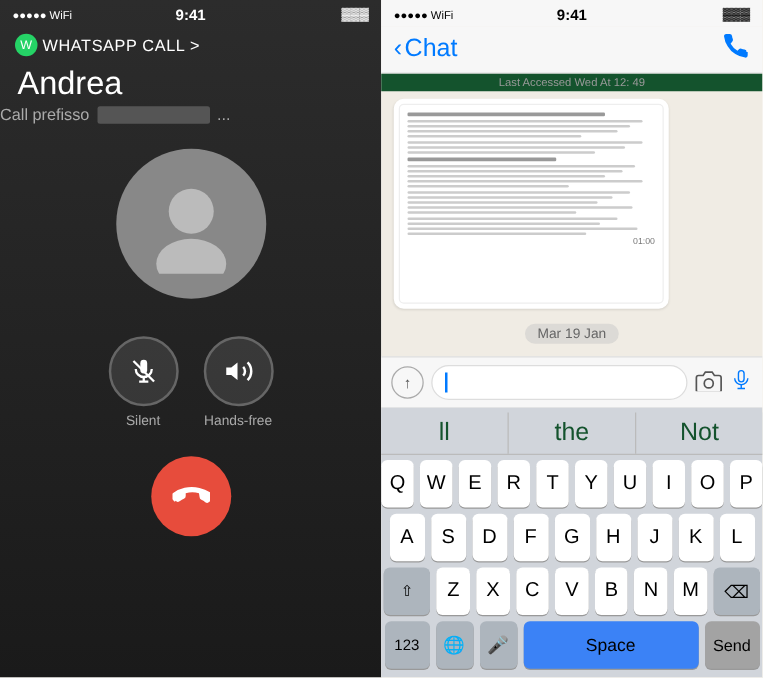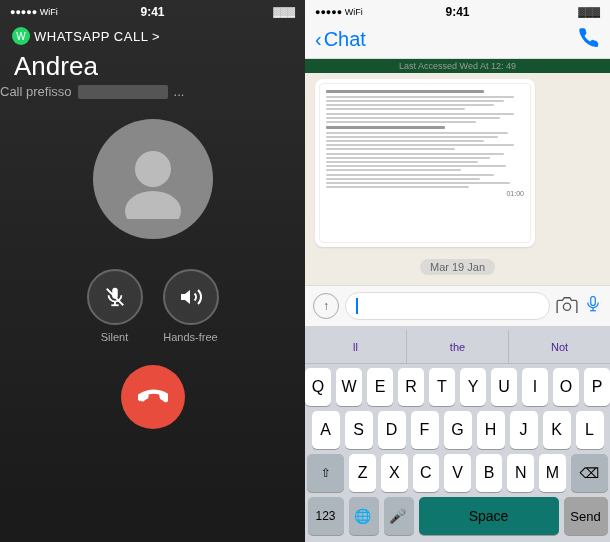--- a/index.html
+++ b/index.html
@@ -322,22 +322,22 @@
       background: #d1d5db;
       border-bottom: 1px solid #bbb;
       display: flex;
       height: 34px;
       align-items: center;
     }
 
     .suggestion {
       flex: 1;
       text-align: center;
-      font-size: 11px;
-      color: #4c1d95;
+      font-size: 20px;
+      color: #14532d;
       border-right: 1px solid #bbb;
       height: 100%;
       display: flex;
       align-items: center;
       justify-content: center;
       cursor: pointer;
     }
 
     .suggestion:last-child { border-right: none; }
 
@@ -370,21 +370,21 @@
 
     .key-special {
       background: #adb5bd;
       color: #000;
       font-size: 12px;
       flex: 1.4;
       max-width: 38px;
     }
 
     .key-space {
-      background: #0f766e;
+      background: #3b82f6;
       flex: 5;
       max-width: 140px;
       font-size: 14px;
     }
 
     .key-send {
       background: #a3a3a3;
       flex: 1.4;
       max-width: 40px;
       font-size: 13px;

